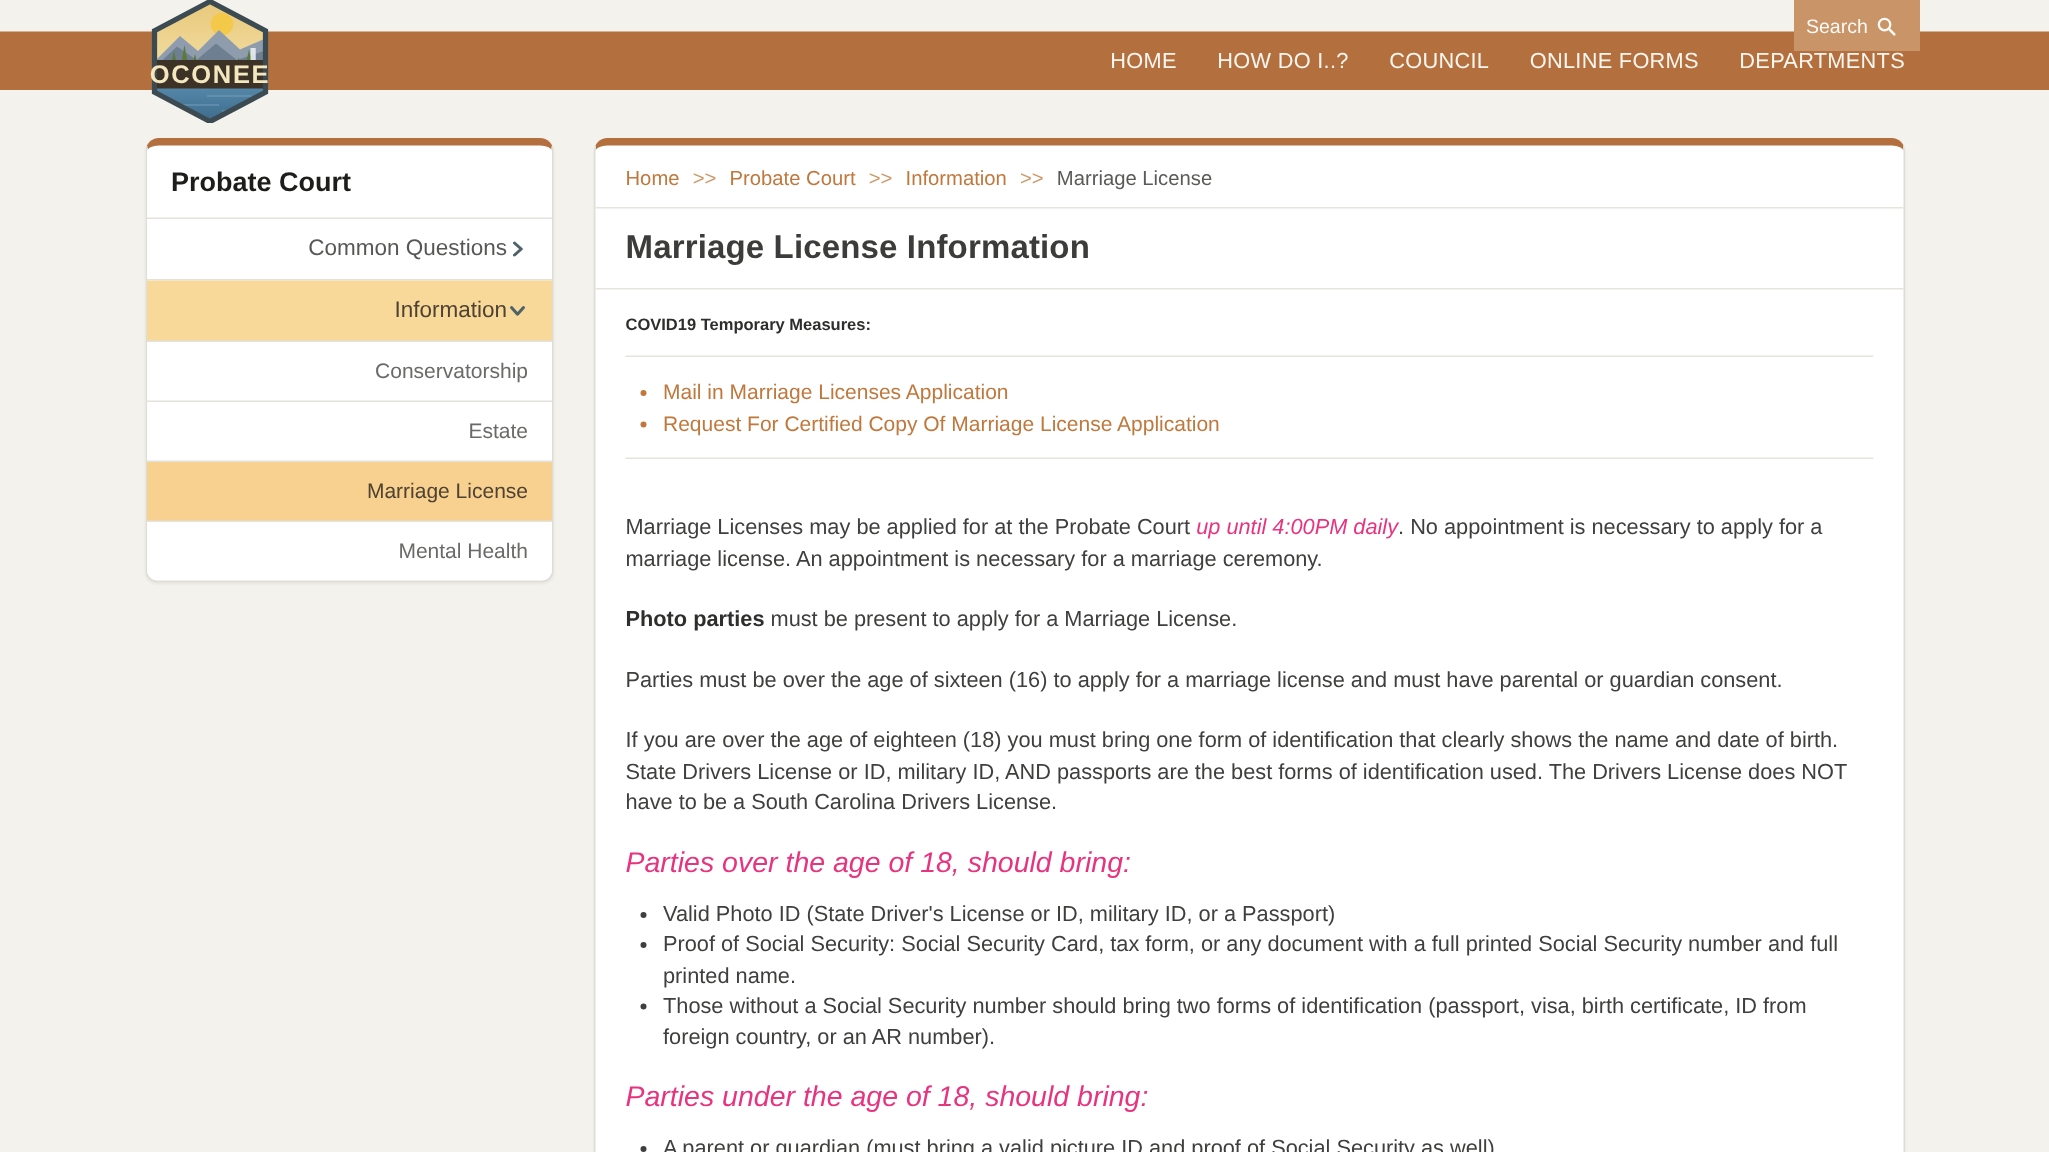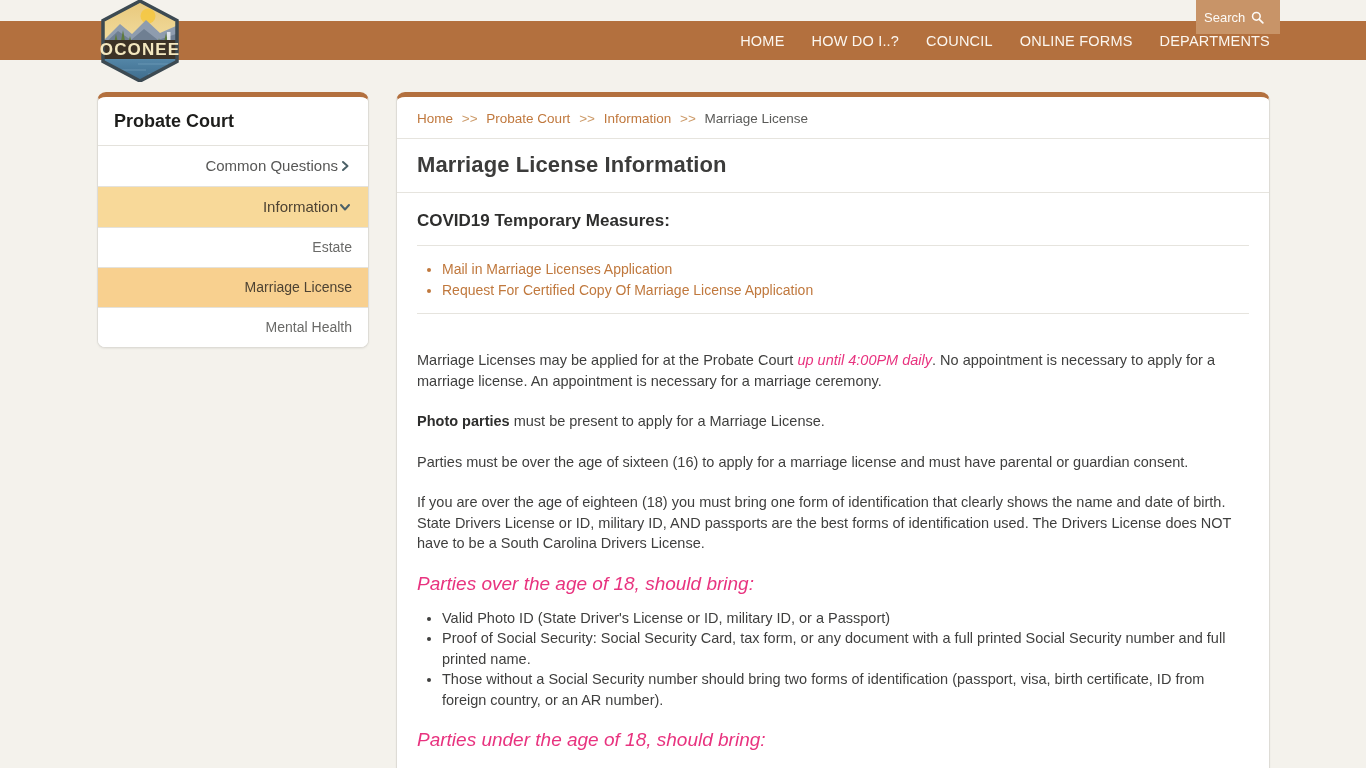--- a/index.html
+++ b/index.html
@@ -166,21 +166,21 @@
     font-weight: bold;
     color: #3c3c3b;
     padding: 13px 20px 14px 20px;
     border-bottom: 1px solid #e6e4de;
     letter-spacing: .1px;
   }
 
   .body-area { padding: 18px 20px 0 20px; }
 
   .covid-head {
-    font-size: 17px;
+    font-size: 11px;
     font-weight: bold;
     color: #2e2e2d;
     margin: 0 0 14px 0;
   }
   hr.rule {
     border: none;
     border-top: 1px solid #e6e4de;
     margin: 0;
   }
   ul.link-list {
@@ -311,20 +311,23 @@
 
 
     <div class="side-item active">
       <span>Information</span>
       <svg class="chev" viewBox="0 0 14 14">
         <polyline points="3,5 7,9.5 11,5" fill="none" stroke="#4c6168" stroke-width="2" stroke-linecap="round" stroke-linejoin="round"></polyline>
       </svg>
     </div>
 
     <div class="side-item sub">
+      <span>Conservatorship</span>
+    </div>
+    <div class="side-item sub">
       <span>Estate</span>
     </div>
     <div class="side-item sub active">
       <span>Marriage License</span>
     </div>
     <div class="side-item sub">
       <span>Mental Health</span>
     </div>
   </div>
 

